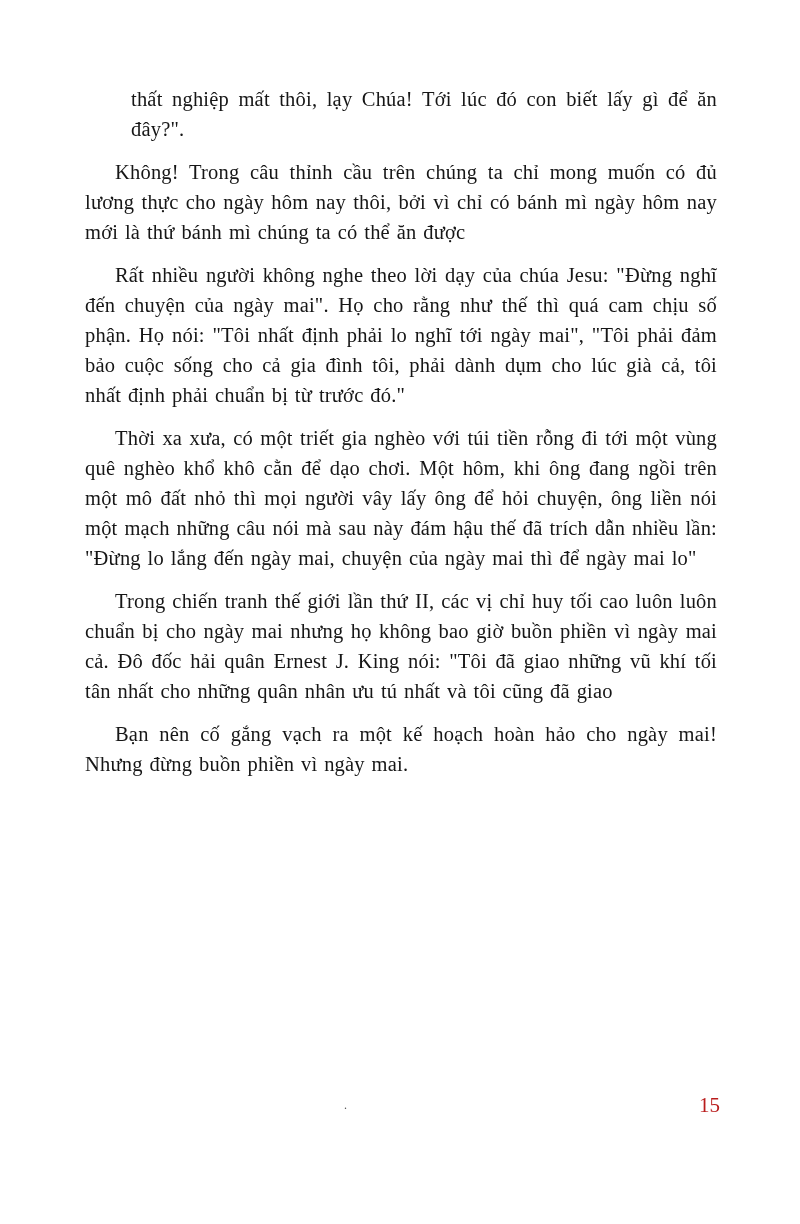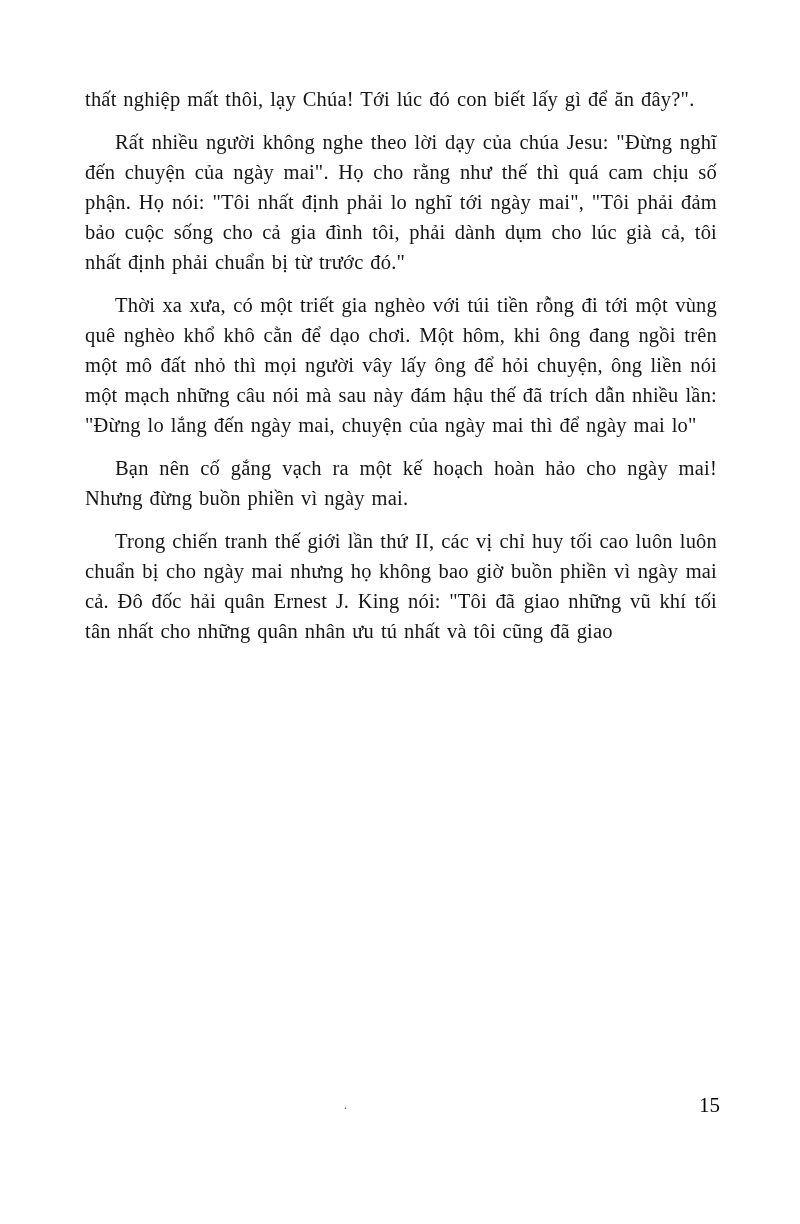--- a/index.html
+++ b/index.html
@@ -33,46 +33,48 @@
     margin: 0 0 13px 0;
     font-size: 20.5px;
     line-height: 30px;
     text-align: justify;
     text-indent: 30px;
     letter-spacing: 0.2px;
     word-spacing: 1.5px;
   }
   .text-block p.continuation {
     text-indent: 0;
+    margin-left: 46px;
   }
   .page-number {
     position: absolute;
     right: 80px;
     bottom: 106px;
     font-size: 21px;
-    color: #000000;
+    color: #b91c1c;
   }
   .stray-mark {
     position: absolute;
     left: 344px;
     top: 1098px;
     font-size: 12px;
     color: #555;
   }
 </style>
 </head>
 <body>
 
 <div class="page">
 
   <div class="text-block">
     <p class="continuation">thất nghiệp mất thôi, lạy Chúa! Tới lúc đó con biết lấy gì để ăn đây?".</p>
+    <p>Không! Trong câu thỉnh cầu trên chúng ta chỉ mong muốn có đủ lương thực cho ngày hôm nay thôi, bởi vì chỉ có bánh mì ngày hôm nay mới là thứ bánh mì chúng ta có thể ăn được</p>
     <p>Rất nhiều người không nghe theo lời dạy của chúa Jesu: "Đừng nghĩ đến chuyện của ngày mai". Họ cho rằng như thế thì quá cam chịu số phận. Họ nói: "Tôi nhất định phải lo nghĩ tới ngày mai", "Tôi phải đảm bảo cuộc sống cho cả gia đình tôi, phải dành dụm cho lúc già cả, tôi nhất định phải chuẩn bị từ trước đó."</p>
     <p>Thời xa xưa, có một triết gia nghèo với túi tiền rỗng đi tới một vùng quê nghèo khổ khô cằn để dạo chơi. Một hôm, khi ông đang ngồi trên một mô đất nhỏ thì mọi người vây lấy ông để hỏi chuyện, ông liền nói một mạch những câu nói mà sau này đám hậu thế đã trích dẫn nhiều lần: "Đừng lo lắng đến ngày mai, chuyện của ngày mai thì để ngày mai lo"</p>
+    <p>Trong chiến tranh thế giới lần thứ II, các vị chỉ huy tối cao luôn luôn chuẩn bị cho ngày mai nhưng họ không bao giờ buồn phiền vì ngày mai cả. Đô đốc hải quân Ernest J. King nói: "Tôi đã giao những vũ khí tối tân nhất cho những quân nhân ưu tú nhất và tôi cũng đã giao</p>
     <p>Bạn nên cố gắng vạch ra một kế hoạch hoàn hảo cho ngày mai! Nhưng đừng buồn phiền vì ngày mai.</p>
-    <p>Trong chiến tranh thế giới lần thứ II, các vị chỉ huy tối cao luôn luôn chuẩn bị cho ngày mai nhưng họ không bao giờ buồn phiền vì ngày mai cả. Đô đốc hải quân Ernest J. King nói: "Tôi đã giao những vũ khí tối tân nhất cho những quân nhân ưu tú nhất và tôi cũng đã giao</p>
   </div>
 
   <span class="stray-mark">.</span>
 
   <div class="page-number">15</div>
 
 </div>
 
 </body></html>

